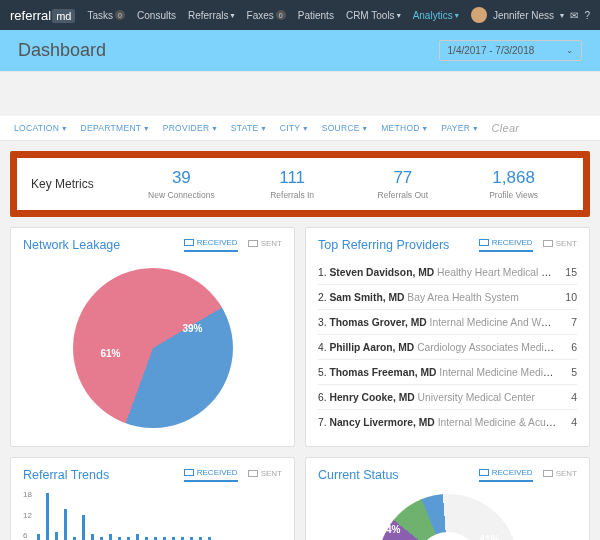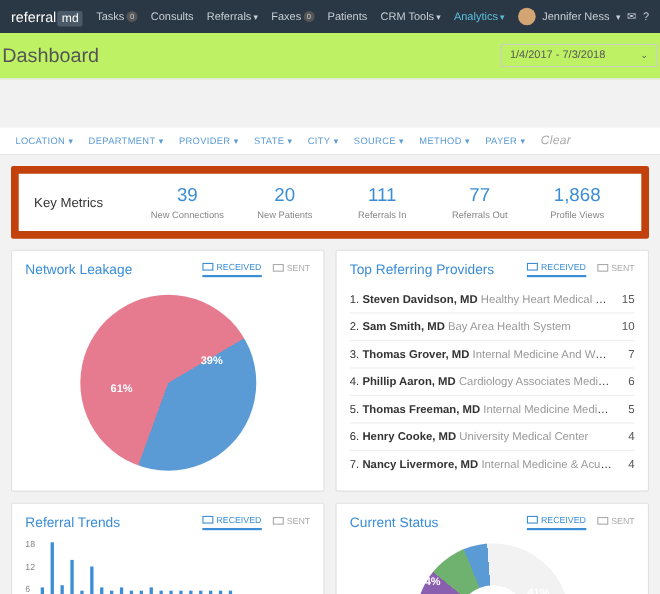--- a/index.html
+++ b/index.html
@@ -7,21 +7,21 @@
 .topbar { background: #2a3744; height: 30px; display: flex; align-items: center; padding: 0 10px; color: #c8d0d8; font-size: 10px; }
 .logo { font-size: 13px; color: #fff; font-weight: 400; margin-right: 12px; }
 .logo .md { background: #4a5a68; padding: 1px 4px; border-radius: 2px; font-size: 11px; margin-left: 1px; }
 .nav { display: flex; gap: 12px; flex: 1; }
 .nav-item { display: flex; align-items: center; gap: 2px; cursor: pointer; text-align: center; }
 .nav-item.active { color: #5bc0de; }
 .badge { background: #555; border-radius: 7px; font-size: 7px; min-width: 10px; height: 10px; display: inline-flex; align-items: center; justify-content: center; padding: 0 3px; }
 .chev { font-size: 8px; }
 .userarea { display: flex; align-items: center; gap: 6px; }
 .avatar { width: 16px; height: 16px; border-radius: 50%; background: #d4a574; display: inline-block; }
-.titlebar { background: #bef264; padding: 10px 2px; display: flex; align-items: center; justify-content: space-between; border-bottom: 1px solid #e5e5e5; }
+.titlebar { background: #7dd3fc; padding: 10px 18px; display: flex; align-items: center; justify-content: space-between; border-bottom: 1px solid #e5e5e5; }
 .page-title { font-size: 18px; font-weight: 300; color: #555; }
 .date-picker { border: 1px solid #ccc; padding: 4px 8px; font-size: 10px; color: #555; border-radius: 2px; display: flex; align-items: center; gap: 32px; cursor: pointer; }
 .filters { background: #fff; border-bottom: 1px solid #e5e5e5; padding: 6px 14px; display: flex; gap: 14px; font-size: 8.5px; text-transform: uppercase; color: #5b9bd5; letter-spacing: 0.3px; margin-top: 44px; }
 .filter-item { cursor: pointer; display: flex; align-items: center; gap: 3px; }
 .filter-clear { color: #aaa; text-transform: none; font-size: 11px; font-style: italic; }
 .content { padding: 10px; display: flex; flex-direction: column; gap: 10px; }
 .metrics { background: #fff; border: 7px solid #c2410c; padding: 10px 14px; display: flex; align-items: center; border-radius: 2px; }
 .metrics-label { font-size: 12px; color: #333; width: 95px; }
 .metric { flex: 1; text-align: center; }
 .metric-val { font-size: 17px; color: #3b8dd6; font-weight: 400; }
@@ -140,24 +140,20 @@
 
 <div class="content">
 
   <div class="metrics">
     <div class="metrics-label">Key Metrics</div>
     <div class="metric">
         <div class="metric-val">39</div>
         <div class="metric-lbl">New Connections</div>
       </div>
     <div class="metric">
-        <div class="metric-val">20</div>
-        <div class="metric-lbl">New Patients</div>
-      </div>
-    <div class="metric">
         <div class="metric-val">111</div>
         <div class="metric-lbl">Referrals In</div>
       </div>
     <div class="metric">
         <div class="metric-val">77</div>
         <div class="metric-lbl">Referrals Out</div>
       </div>
     <div class="metric">
         <div class="metric-val">1,868</div>
         <div class="metric-lbl">Profile Views</div>

